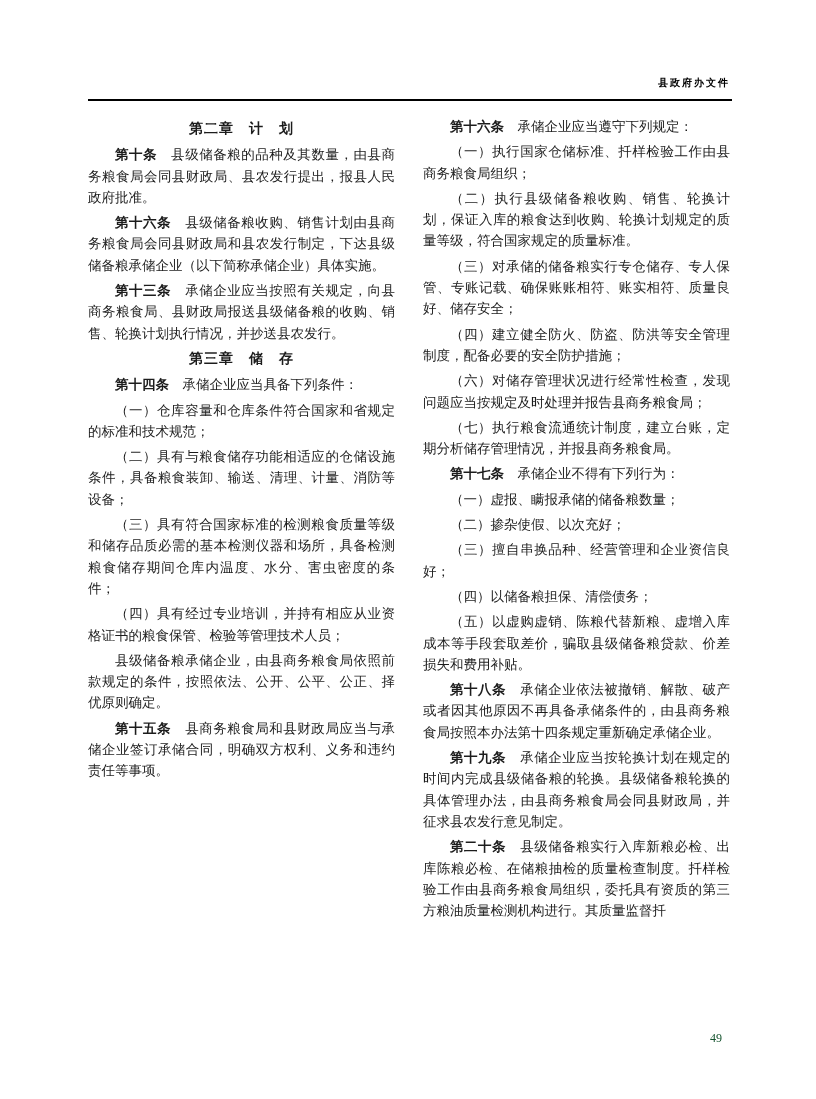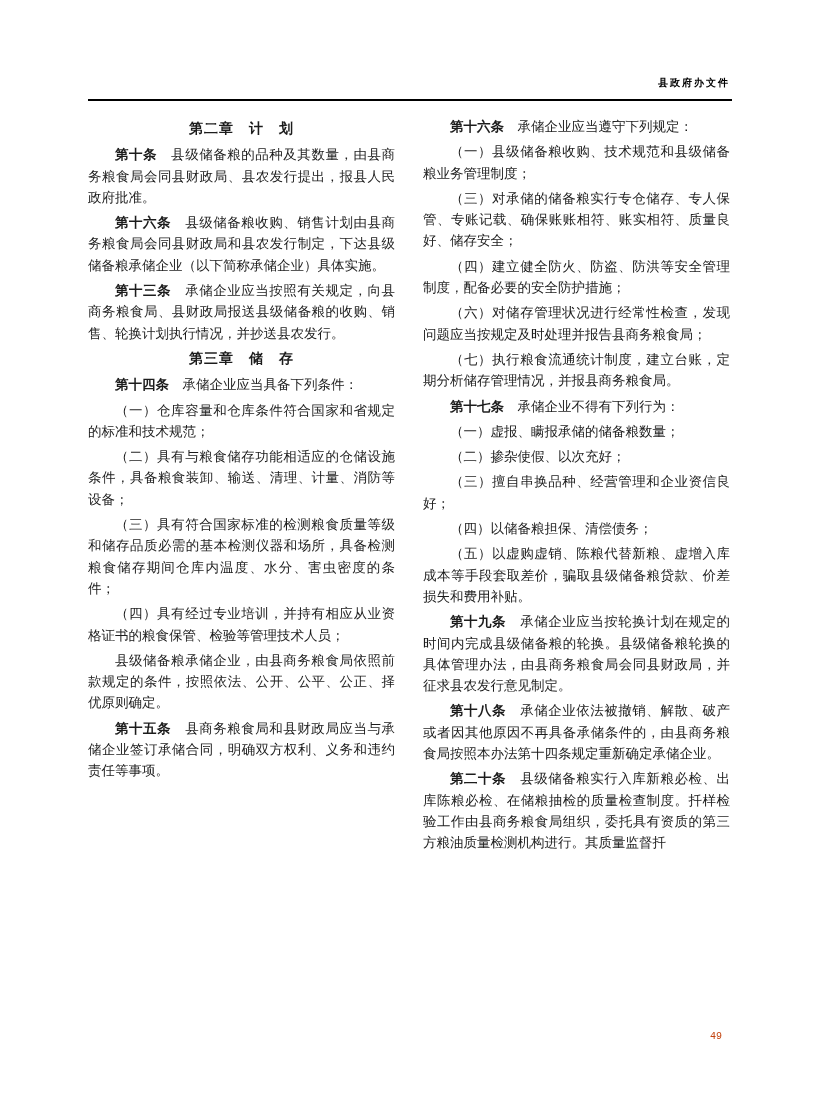--- a/index.html
+++ b/index.html
@@ -62,23 +62,22 @@
     letter-spacing: 1px;
     margin: 2px 0 5px 0;
   }
   .article-number {
     font-weight: bold;
   }
   .page-number {
     position: absolute;
     top: 1031px;
     right: 94px;
-    font-size: 10px;
-    color: #c2410c;
-    font-family: Liberation Mono, monospace;
+    font-size: 12px;
+    color: #14532d;
   }
 </style>
 </head>
 <body>
 
 <div class="page">
   <span class="header-title">县政府办文件</span>
   <div class="header-rule"></div>
 
   <div class="columns">
@@ -91,31 +90,32 @@
         <p class="article"><span class="article-number">第十四条</span>　承储企业应当具备下列条件：</p>
         <p class="para">（一）仓库容量和仓库条件符合国家和省规定的标准和技术规范；</p>
         <p class="para">（二）具有与粮食储存功能相适应的仓储设施条件，具备粮食装卸、输送、清理、计量、消防等设备；</p>
         <p class="para">（三）具有符合国家标准的检测粮食质量等级和储存品质必需的基本检测仪器和场所，具备检测粮食储存期间仓库内温度、水分、害虫密度的条件；</p>
         <p class="para">（四）具有经过专业培训，并持有相应从业资格证书的粮食保管、检验等管理技术人员；</p>
         <p class="para">县级储备粮承储企业，由县商务粮食局依照前款规定的条件，按照依法、公开、公平、公正、择优原则确定。</p>
         <p class="article"><span class="article-number">第十五条</span>　县商务粮食局和县财政局应当与承储企业签订承储合同，明确双方权利、义务和违约责任等事项。</p>
       </div>
     <div class="column" id="right-column">
         <p class="article"><span class="article-number">第十六条</span>　承储企业应当遵守下列规定：</p>
-        <p class="para">（一）县级储备粮收购、技术规范和县级储备粮业务管理制度；</p>
+        <p class="para">（一）执行国家仓储标准、扦样检验工作由县商务粮食局组织；</p>
+        <p class="para">（二）执行县级储备粮收购、销售、轮换计划，保证入库的粮食达到收购、轮换计划规定的质量等级，符合国家规定的质量标准。</p>
         <p class="para">（三）对承储的储备粮实行专仓储存、专人保管、专账记载、确保账账相符、账实相符、质量良好、储存安全；</p>
         <p class="para">（四）建立健全防火、防盗、防洪等安全管理制度，配备必要的安全防护措施；</p>
         <p class="para">（六）对储存管理状况进行经常性检查，发现问题应当按规定及时处理并报告县商务粮食局；</p>
         <p class="para">（七）执行粮食流通统计制度，建立台账，定期分析储存管理情况，并报县商务粮食局。</p>
         <p class="article"><span class="article-number">第十七条</span>　承储企业不得有下列行为：</p>
         <p class="para">（一）虚报、瞒报承储的储备粮数量；</p>
         <p class="para">（二）掺杂使假、以次充好；</p>
         <p class="para">（三）擅自串换品种、经营管理和企业资信良好；</p>
         <p class="para">（四）以储备粮担保、清偿债务；</p>
         <p class="para">（五）以虚购虚销、陈粮代替新粮、虚增入库成本等手段套取差价，骗取县级储备粮贷款、价差损失和费用补贴。</p>
+        <p class="article"><span class="article-number">第十八条</span>　承储企业依法被撤销、解散、破产或者因其他原因不再具备承储条件的，由县商务粮食局按照本办法第十四条规定重新确定承储企业。</p>
         <p class="article"><span class="article-number">第十九条</span>　承储企业应当按轮换计划在规定的时间内完成县级储备粮的轮换。县级储备粮轮换的具体管理办法，由县商务粮食局会同县财政局，并征求县农发行意见制定。</p>
-        <p class="article"><span class="article-number">第十八条</span>　承储企业依法被撤销、解散、破产或者因其他原因不再具备承储条件的，由县商务粮食局按照本办法第十四条规定重新确定承储企业。</p>
         <p class="article"><span class="article-number">第二十条</span>　县级储备粮实行入库新粮必检、出库陈粮必检、在储粮抽检的质量检查制度。扦样检验工作由县商务粮食局组织，委托具有资质的第三方粮油质量检测机构进行。其质量监督扦</p>
       </div>
   </div>
 
   <span class="page-number">49</span>
 </div>
 
 </body></html>

